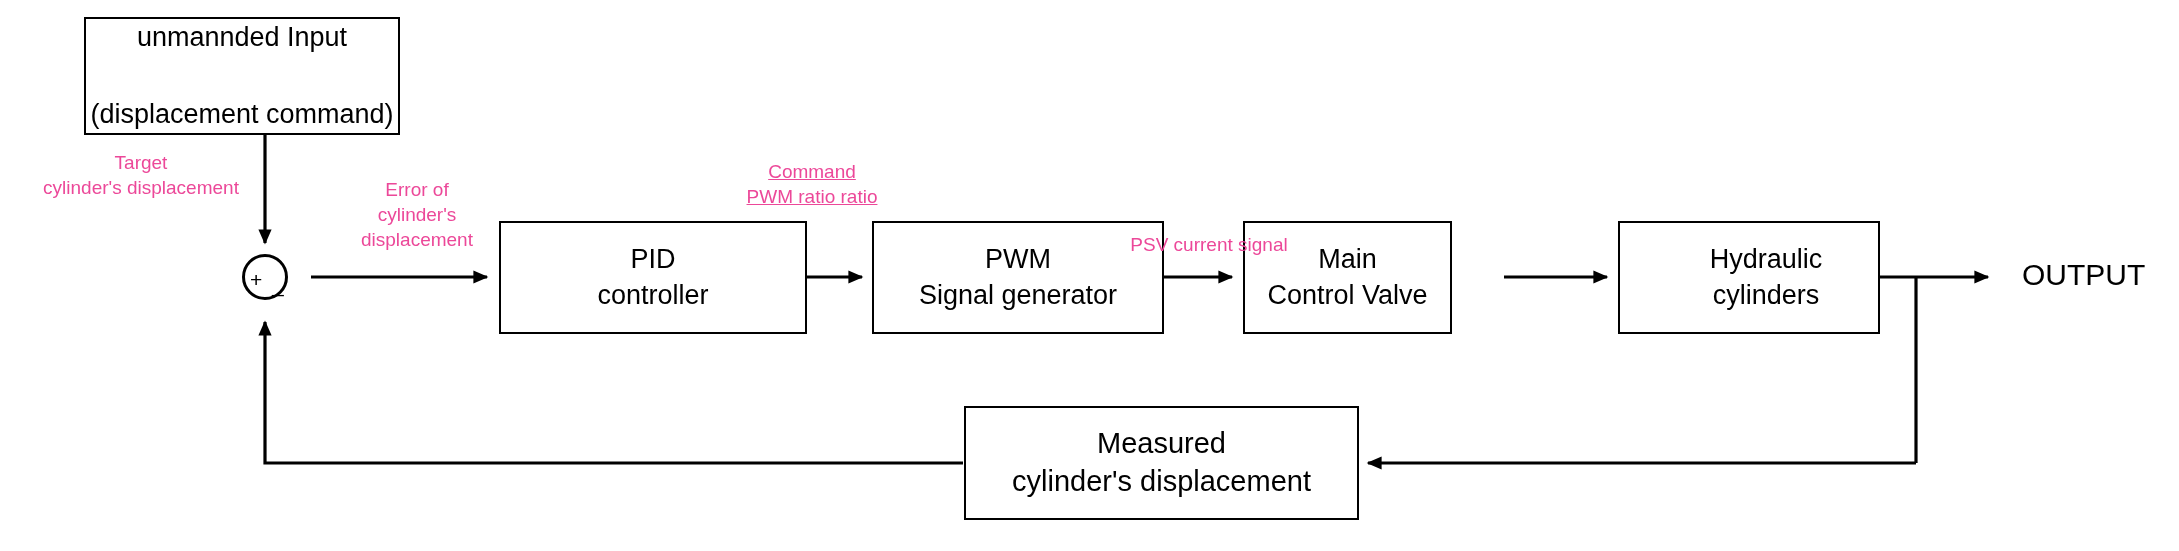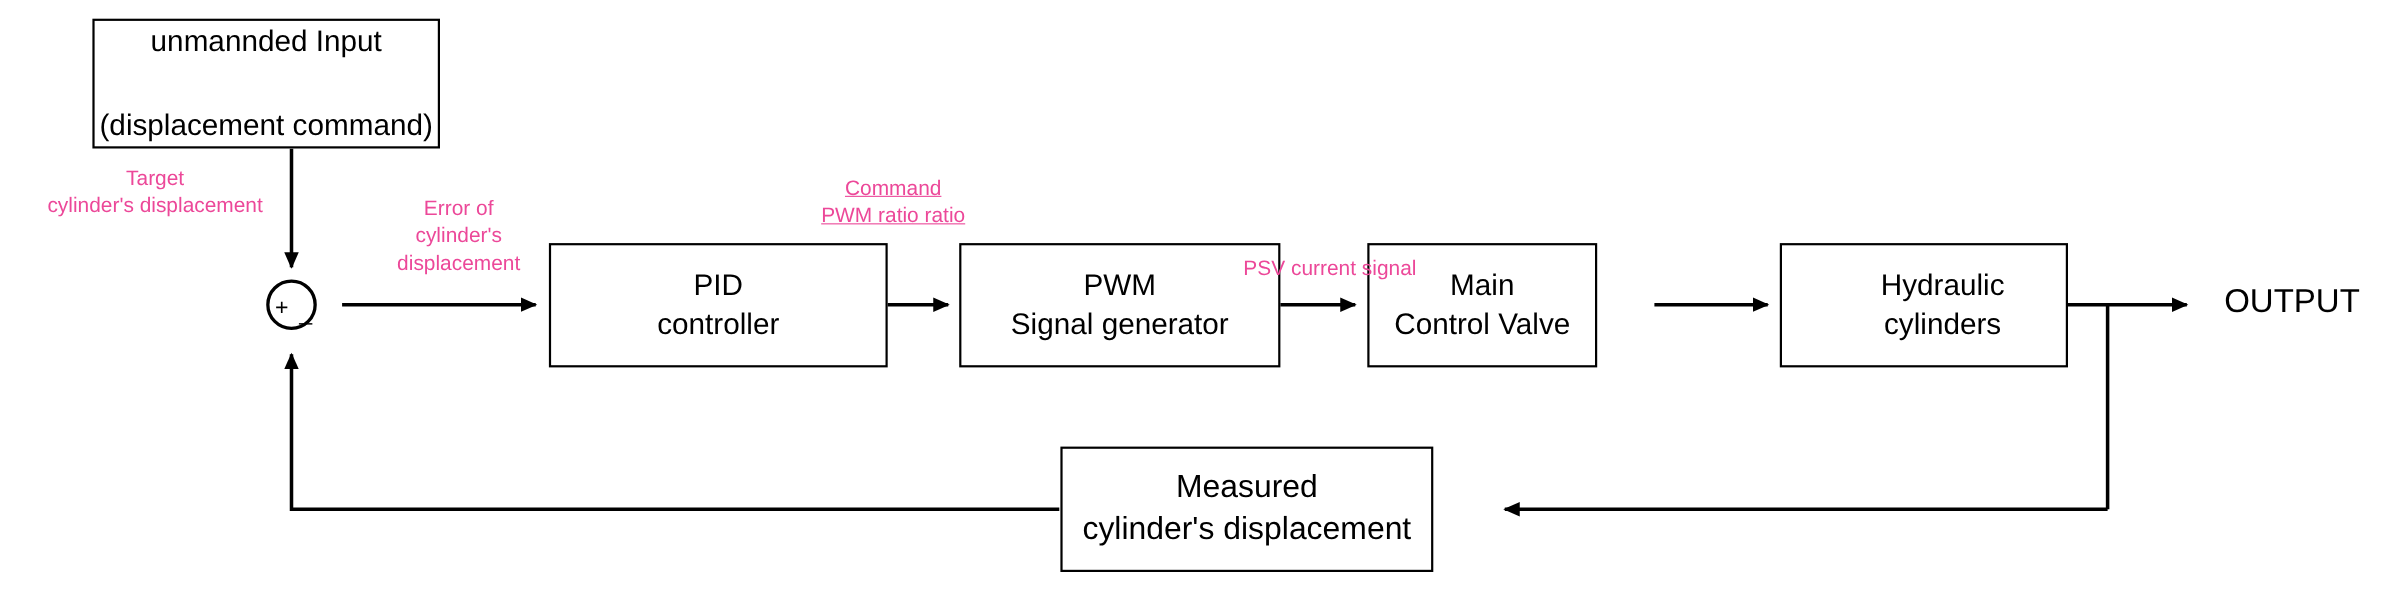--- a/index.html
+++ b/index.html
@@ -135,21 +135,21 @@
   <div class="block b-proc" style="left:1243px; top:221px; width:209px; height:113px;">
     <span class="line">Main</span>
     <span class="line">Control Valve</span>
   </div>
 
   <div class="block b-proc" style="left:1618px; top:221px; width:262px; height:113px;padding-left:34px;">
     <span class="line">Hydraulic</span>
     <span class="line">cylinders</span>
   </div>
 
-  <div class="block b-fb" style="left:964px; top:406px; width:339px; height:114px;">
+  <div class="block b-fb" style="left:964px; top:406px; width:395px; height:114px;">
     <span class="line">Measured</span>
     <span class="line">cylinder's displacement</span>
   </div>
 
   <div class="sum-node" style="left:242px; top:254px;"></div>
   <div class="sum-sign" style="left:250px; top:269px;">+</div>
   <div class="sum-sign" style="left:272px; top:274px;">_</div>
 
   <div class="sig-label" style="left:18px; top:150px; width:246px; text-align:center;">
     <span class="line">Target</span>

